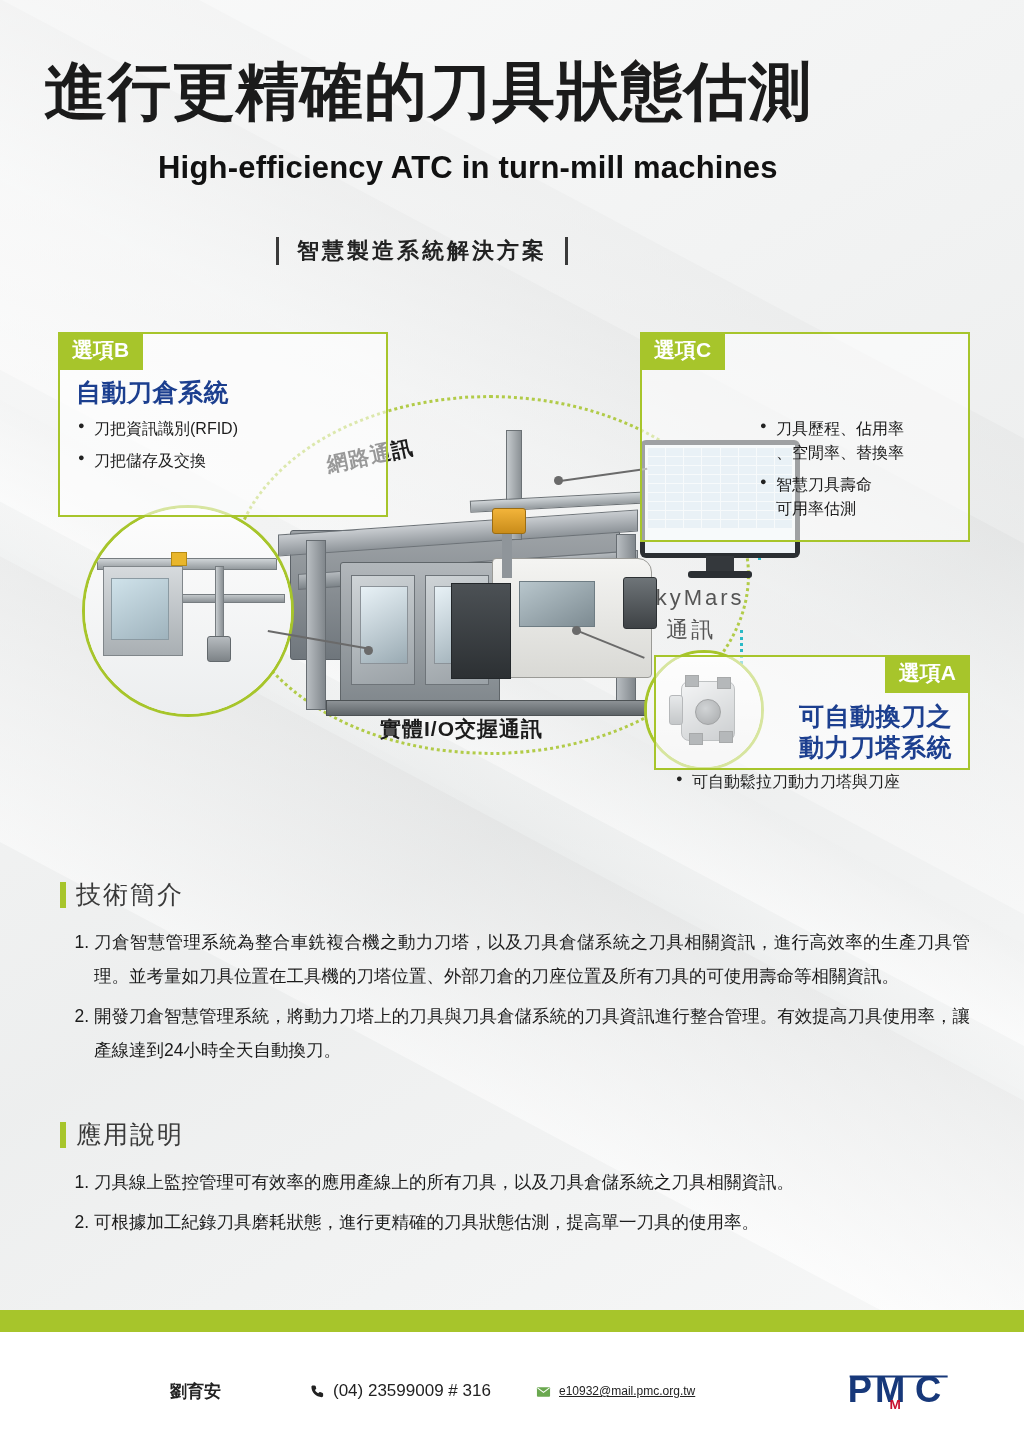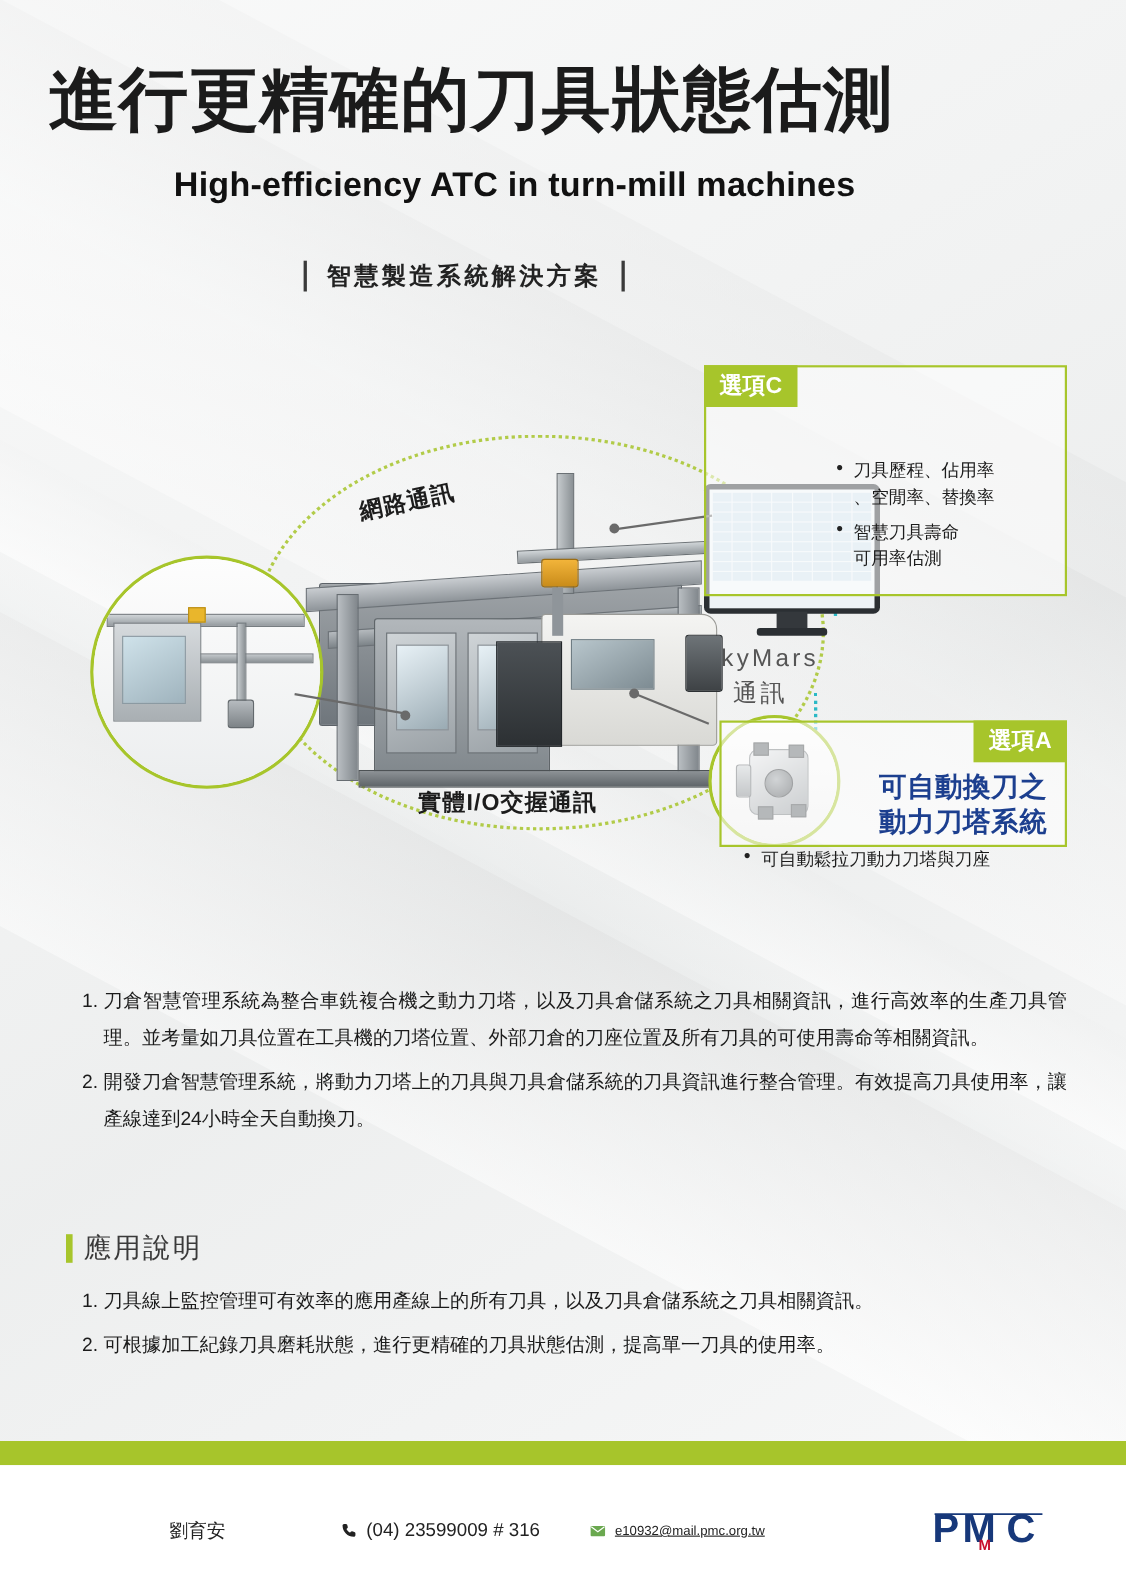--- a/index.html
+++ b/index.html
@@ -160,21 +160,21 @@
   ol.items li { font-size:17.5px; line-height:1.95; color:#1b1b1b; margin-bottom:6px; text-align:justify; }
 
   #sec1 { top:878px; }
   #sec2 { top:1118px; }
 
   
   .footer-band { position:absolute; left:0; right:0; bottom:118px; height:22px; background:#a7c52b; z-index:3; }
   .footer-band2 { position:absolute; left:0; right:0; bottom:0; height:118px; background:#fff; z-index:3; }
   .footer { position:absolute; left:0; right:0; bottom:0; height:118px; z-index:4;
     display:flex; align-items:center; }
-  .f-name { position:absolute; left:154px; font-size:17px; color:#222; }
+  .f-name { position:absolute; left:170px; font-size:17px; color:#222;font-weight:bold; }
   .f-phone { position:absolute; left:310px; font-size:17px; color:#222; display:flex; align-items:center; gap:8px; }
   .f-mail { position:absolute; left:536px; font-size:12px; color:#222; display:flex; align-items:center; gap:8px;text-decoration:underline; }
   .f-logo { position:absolute; right:60px; display:flex; align-items:center; }
   .f-logo svg { display:block; }
   .ic { width:15px; height:15px; display:inline-block; }
 </style>
 </head>
 <body>
 
 <div class="bg">
@@ -341,20 +341,30 @@
     </div>
 
     <div class="leader" style="left:228px; top:330px; width:100px; transform:rotate(10deg);"></div>
     <div class="leader-dot" style="left:324px; top:346px;"></div>
     <div class="leader" style="left:520px; top:180px; width:88px; transform:rotate(-8deg);"></div>
     <div class="leader-dot" style="left:514px; top:176px;"></div>
     <div class="leader" style="left:538px; top:330px; width:72px; transform:rotate(22deg);"></div>
     <div class="leader-dot" style="left:532px; top:326px;"></div>
   </div>
 
+  <div class="opt" id="optB">
+    <div class="tag-row">
+      <span class="tag">選項B</span>
+    </div>
+    <h3>自動刀倉系統</h3>
+    <ul>
+      <li>刀把資訊識別(RFID)</li>
+      <li>刀把儲存及交換</li>
+    </ul>
+  </div>
 
   <div class="opt" id="optC">
     <div class="tag-row">
       <span class="tag">選項C</span>
     </div>
     <ul>
       <li style="white-space:pre-line">刀具歷程、佔用率
 、空閒率、替換率</li>
       <li style="white-space:pre-line">智慧刀具壽命
 可用率估測</li>
@@ -366,20 +376,24 @@
       <span class="tag">選項A</span>
     </div>
     <h3 style="white-space:pre-line">可自動換刀之
 動力刀塔系統</h3>
     <ul>
       <li>可自動鬆拉刀動力刀塔與刀座</li>
     </ul>
   </div>
 
   <div class="sec" id="sec1">
+    <div class="sec-head">
+      <span class="mark"></span>
+      <span>技術簡介</span>
+    </div>
     <ol class="items">
       <li>刀倉智慧管理系統為整合車銑複合機之動力刀塔，以及刀具倉儲系統之刀具相關資訊，進行高效率的生產刀具管理。並考量如刀具位置在工具機的刀塔位置、外部刀倉的刀座位置及所有刀具的可使用壽命等相關資訊。</li>
       <li>開發刀倉智慧管理系統，將動力刀塔上的刀具與刀具倉儲系統的刀具資訊進行整合管理。有效提高刀具使用率，讓產線達到24小時全天自動換刀。</li>
     </ol>
   </div>
 
   <div class="sec" id="sec2">
     <div class="sec-head">
       <span class="mark"></span>
       <span>應用說明</span>

